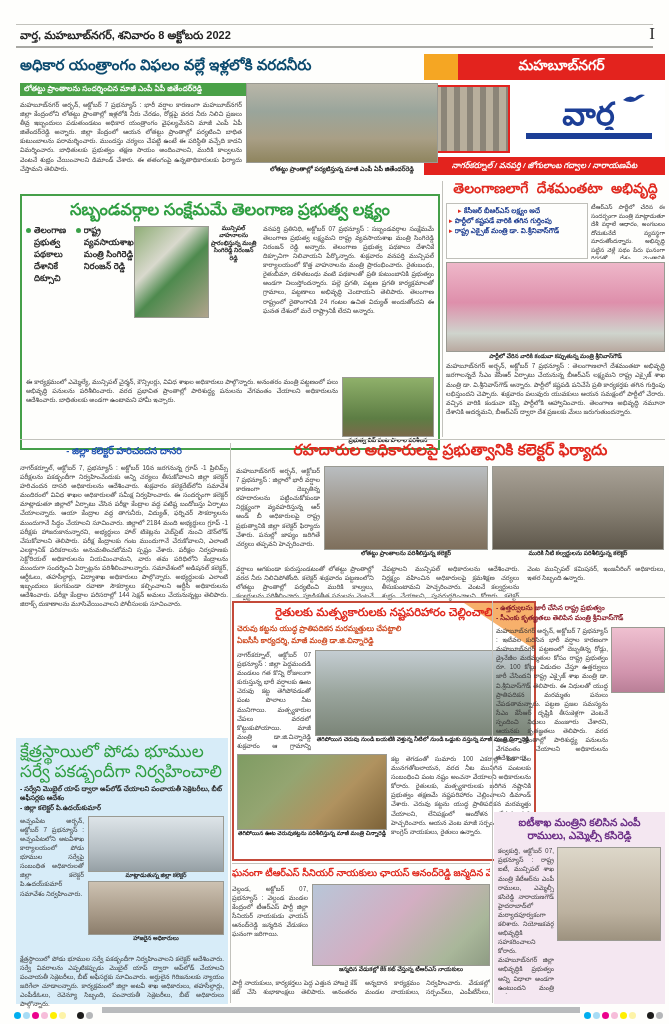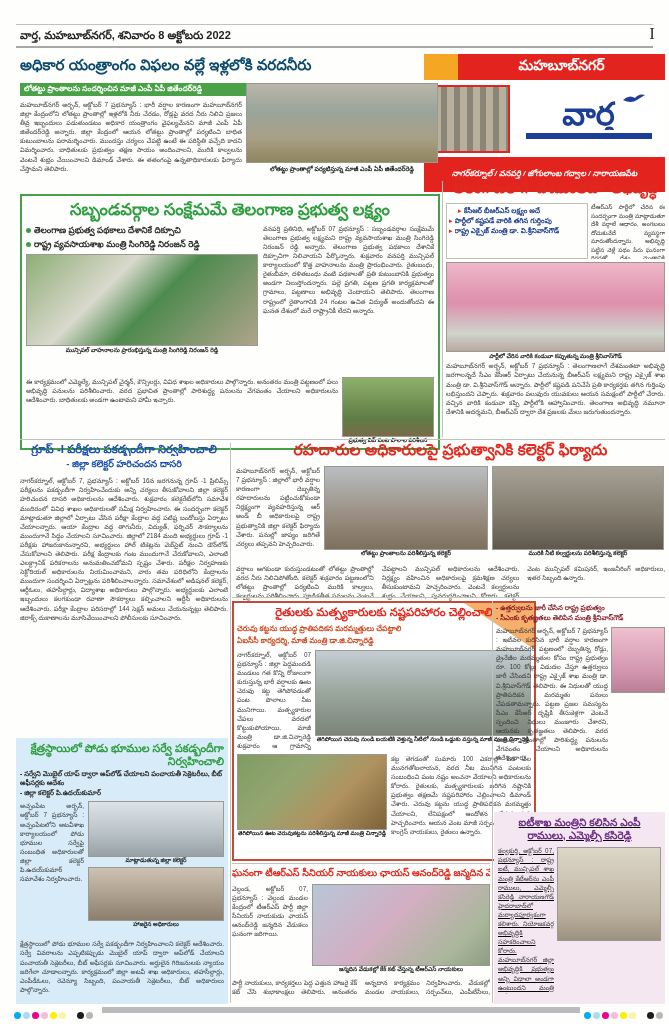--- a/index.html
+++ b/index.html
@@ -49,33 +49,33 @@
     <div style="height:77px;background:#fff;display:flex;align-items:center;">
       <div class="ph ph-dam" style="width:84px;height:68px;margin:2px;border:2px solid #e3231e;"></div>
       <div style="flex:1;text-align:center;position:relative;">
         <svg width="26" height="12" viewBox="0 0 26 12" style="position:absolute;right:18px;top:-6px;">
           <path d="M2 8 Q8 2 14 6 Q18 1 24 3 Q19 6 16 8 Q10 12 2 8 Z" fill="#1c3e96"></path>
         </svg>
         <div style="font-size:32px;font-weight:bold;color:#1c3e96;line-height:1;overflow:hidden;">వార్త</div>
         <div style="height:6px;background:#1c3e96;width:126px;margin:3px auto 0;"></div>
       </div>
     </div>
-    <div style="height:35px;background:#e3231e;color:#fff;font-style:italic;font-size:8px;font-weight:bold;display:flex;align-items:center;justify-content:center;overflow:hidden;">నాగర్‌కర్నూల్ / వనపర్తి / జోగులాంబ గద్వాల / నారాయణపేట</div>
+    <div style="height:18px;background:#e3231e;color:#fff;font-style:italic;font-size:8px;font-weight:bold;display:flex;align-items:center;justify-content:center;overflow:hidden;">నాగర్‌కర్నూల్ / వనపర్తి / జోగులాంబ గద్వాల / నారాయణపేట</div>
   </div>
 
   <div class="abs" style="left:20px;top:56px;width:402px;font-size:15px;font-weight:bold;color:#0c4a6e;overflow:hidden;white-space:nowrap;">అధికార యంత్రాంగం విఫలం వల్లే ఇళ్లలోకి వరదనీరు</div>
   <div class="abs" style="left:20px;top:83px;width:250px;height:13px;background:#4aa147;color:#fff;font-size:7.5px;font-weight:bold;display:flex;align-items:center;padding-left:4px;overflow:hidden;box-sizing:border-box;">లోతట్టు ప్రాంతాలను సందర్శించిన మాజీ ఎంపీ ఏపీ జితేందర్‌రెడ్డి</div>
   <div class="abs bd" style="left:20px;top:100px;width:222px;height:76px;">మహబూబ్‌నగర్ అర్బన్, అక్టోబర్ 7 ప్రభన్యూస్ : భారీ వర్షాల కారణంగా మహబూబ్‌నగర్ జిల్లా కేంద్రంలోని లోతట్టు ప్రాంతాల్లో ఇళ్లలోకి నీరు చేరడం, రోడ్లపై వరద నీరు నిలిచి ప్రజలు తీవ్ర ఇబ్బందులు పడుతుండటం అధికార యంత్రాంగం వైఫల్యమేనని మాజీ ఎంపీ ఏపీ జితేందర్‌రెడ్డి అన్నారు. జిల్లా కేంద్రంలో ఆయన లోతట్టు ప్రాంతాల్లో పర్యటించి బాధిత కుటుంబాలను పరామర్శించారు. ముందస్తు చర్యలు చేపట్టి ఉంటే ఈ పరిస్థితి వచ్చేది కాదని విమర్శించారు. బాధితులకు ప్రభుత్వం తక్షణ సాయం అందించాలని, మురికి కాల్వలను వెంటనే శుభ్రం చేయించాలని డిమాండ్ చేశారు. ఈ తతంగంపై ఉన్నతాధికారులకు ఫిర్యాదు చేస్తామని తెలిపారు.</div>
   <div class="abs ph ph-flood" style="left:246px;top:83px;width:192px;height:80px;"></div>
   <div class="abs cap" style="left:246px;top:165px;width:192px;height:10px;">లోతట్టు ప్రాంతాల్లో పర్యటిస్తున్న మాజీ ఎంపీ ఏపీ జితేందర్‌రెడ్డి</div>
 
   <div class="abs" style="left:20px;top:194px;width:420px;height:256px;border:2px solid #45a049;box-sizing:border-box;padding:4px;display:flex;flex-direction:column;">
     <div style="font-size:16.5px;font-weight:bold;color:#2f9e41;text-align:center;overflow:hidden;white-space:nowrap;">సబ్బండవర్గాల సంక్షేమమే తెలంగాణ ప్రభుత్వ లక్ష్యం</div>
     <div class="flexrow" style="height:150px;margin-top:2px;">
-      <div style="width:232px;display:flex;flex-direction:column;">
+      <div style="width:232px;display:flex;flex-direction:row;">
         <div class="flexrow" style="margin:1px 0;">
             <span class="bullet-dot"></span>
             <span style="font-size:8.6px;font-weight:bold;color:#2a2a2a;overflow:hidden;">తెలంగాణ ప్రభుత్వ పథకాలు దేశానికే దిక్సూచి</span>
           </div>
         <div class="flexrow" style="margin:1px 0;">
             <span class="bullet-dot"></span>
             <span style="font-size:8.6px;font-weight:bold;color:#2a2a2a;overflow:hidden;">రాష్ట్ర వ్యవసాయశాఖ మంత్రి సింగిరెడ్డి నిరంజన్ రెడ్డి</span>
           </div>
         <div class="ph ph-event" style="width:100%;height:92px;margin-top:2px;"></div>
         <div class="cap" style="font-size:6px;margin-top:1px;">మున్సిపల్ వాహనాలను ప్రారంభిస్తున్న మంత్రి సింగిరెడ్డి నిరంజన్ రెడ్డి</div>
@@ -113,21 +113,20 @@
       <div class="bd" style="flex:1;padding-left:3px;font-size:6px;">టీఆర్ఎస్ పార్టీలో చేరిన ఈ సందర్భంగా మంత్రి మాట్లాడుతూ దేశీ వర్గాలే ఆధారం, అంగబలం దోచుకునేదే వ్యవస్థగా మారుతోందన్నారు. అభివృద్ధి పట్టిన వెళ్లే పథం పేరు ఘనంగా రిగ్గర్లతో దేశం మొత్తానికి పాకించనున్నారు.</div>
     </div>
     <div class="ph ph-pink" style="width:100%;height:90px;margin-top:3px;"></div>
     <div class="cap" style="font-size:5.9px;margin:1px 0;">పార్టీలో చేరిన వారికి కండువా కప్పుతున్న మంత్రి శ్రీనివాస్‌గౌడ్</div>
     <div class="bd" style="flex:1;">మహబూబ్‌నగర్ అర్బన్, అక్టోబర్ 7 ప్రభన్యూస్ : తెలంగాణలాగే దేశమంతటా అభివృద్ధి జరగాలన్నదే సీఎం కేసీఆర్ ఏర్పాటు చేయనున్న బీఆర్ఎస్ లక్ష్యమని రాష్ట్ర ఎక్సైజ్ శాఖ మంత్రి డా. వి.శ్రీనివాస్‌గౌడ్ అన్నారు. పార్టీలో కష్టపడి పనిచేసే ప్రతి కార్యకర్తకు తగిన గుర్తింపు లభిస్తుందని చెప్పారు. శుక్రవారం పలువురు యువకులు ఆయన సమక్షంలో పార్టీలో చేరారు. వచ్చిన వారికి కండువా కప్పి పార్టీలోకి ఆహ్వానించారు. తెలంగాణ అభివృద్ధి నమూనా దేశానికి ఆదర్శమని, బీఆర్ఎస్ ద్వారా దేశ ప్రజలకు మేలు జరుగుతుందన్నారు.</div>
   </div>
 
   <div class="abs hrule" style="left:20px;top:439px;width:645px;"></div>
 
   <div class="abs" style="left:20px;top:443px;width:208px;">
-    <div style="font-size:11.5px;font-weight:bold;color:#1c4fae;text-align:center;line-height:1.15;overflow:hidden;">గ్రూప్ -I పరీక్షలు పకడ్బందీగా నిర్వహించాలి</div>
     <div style="font-size:9.5px;font-weight:bold;color:#1c4fae;text-align:center;margin-top:2px;overflow:hidden;">- జిల్లా కలెక్టర్ హరిచందన దాసరి</div>
     <div class="bd" style="width:100%;height:252px;margin-top:4px;">నాగర్‌కర్నూల్, అక్టోబర్ 7, ప్రభన్యూస్ : అక్టోబర్ 16న జరగనున్న గ్రూప్ -1 ప్రిలిమ్స్ పరీక్షలను పకడ్బందీగా నిర్వహించేందుకు అన్ని చర్యలు తీసుకోవాలని జిల్లా కలెక్టర్ హరిచందన దాసరి అధికారులను ఆదేశించారు. శుక్రవారం కలెక్టరేట్‌లోని సమావేశ మందిరంలో వివిధ శాఖల అధికారులతో సమీక్ష నిర్వహించారు. ఈ సందర్భంగా కలెక్టర్ మాట్లాడుతూ జిల్లాలో ఏర్పాటు చేసిన పరీక్షా కేంద్రాల వద్ద పటిష్ట బందోబస్తు ఏర్పాటు చేయాలన్నారు. ఆయా కేంద్రాల వద్ద తాగునీరు, విద్యుత్, ఫర్నిచర్ సౌకర్యాలను ముందుగానే సిద్ధం చేయాలని సూచించారు. జిల్లాలో 2184 మంది అభ్యర్థులు గ్రూప్ -1 పరీక్షకు హాజరుకానున్నారని, అభ్యర్థులు హాల్ టికెట్లను వెబ్‌సైట్ నుంచి డౌన్‌లోడ్ చేసుకోవాలని తెలిపారు. పరీక్ష కేంద్రాలకు గంట ముందుగానే చేరుకోవాలని, ఎలాంటి ఎలక్ట్రానిక్ పరికరాలను అనుమతించబోమని స్పష్టం చేశారు. పరీక్షల నిర్వహణకు సెక్టోరియల్ అధికారులను నియమించామని, వారు తమ పరిధిలోని కేంద్రాలను ముందుగా సందర్శించి ఏర్పాట్లను పరిశీలించాలన్నారు. సమావేశంలో అడిషనల్ కలెక్టర్, ఆర్డీఓలు, తహసీల్దార్లు, విద్యాశాఖ అధికారులు పాల్గొన్నారు. అభ్యర్థులకు ఎలాంటి ఇబ్బందులు కలగకుండా రవాణా సౌకర్యాలు కల్పించాలని ఆర్టీసీ అధికారులను ఆదేశించారు. పరీక్షా కేంద్రాల పరిసరాల్లో 144 సెక్షన్ అమలు చేయనున్నట్లు తెలిపారు. జిరాక్స్ దుకాణాలను మూసివేయించాలని పోలీసులకు సూచించారు.</div>
   </div>
 
   <div class="abs vrule" style="left:230px;top:443px;height:560px;"></div>
 
   <div class="abs" style="left:236px;top:441px;width:429px;">
     <div style="font-size:15.5px;font-weight:bold;color:#e02a1f;text-align:center;overflow:hidden;white-space:nowrap;">రహదారుల అధికారులపై ప్రభుత్వానికి కలెక్టర్ ఫిర్యాదు</div>
     <div class="flexrow" style="margin-top:4px;">
       <div class="bd" style="width:84px;height:96px;">మహబూబ్‌నగర్ అర్బన్, అక్టోబర్ 7 ప్రభన్యూస్ : జిల్లాలో భారీ వర్షాల కారణంగా దెబ్బతిన్న రహదారులను పట్టించుకోకుండా నిర్లక్ష్యంగా వ్యవహరిస్తున్న ఆర్ అండ్ బీ అధికారులపై రాష్ట్ర ప్రభుత్వానికి జిల్లా కలెక్టర్ ఫిర్యాదు చేశారు. పనుల్లో జాప్యం జరిగితే చర్యలు తప్పవని హెచ్చరించారు.</div>
@@ -170,30 +169,30 @@
 
   <div class="abs" style="left:496px;top:601px;width:169px;">
     <div style="font-size:6.9px;font-weight:bold;color:#8a1f2b;margin-top:3px;overflow:hidden;">- ఉత్తర్వులను జారీ చేసిన రాష్ట్ర ప్రభుత్వం</div>
     <div style="font-size:6.9px;font-weight:bold;color:#8a1f2b;margin-top:1px;overflow:hidden;">- సీఎంకు కృతజ్ఞతలు తెలిపిన మంత్రి శ్రీనివాస్‌గౌడ్</div>
     <div style="margin-top:3px;height:140px;overflow:hidden;">
       <div class="ph ph-portrait" style="float:right;width:54px;height:66px;margin:1px 0 2px 3px;"></div>
       <div class="bd" style="height:140px;">మహబూబ్‌నగర్ అర్బన్, అక్టోబర్ 7 ప్రభన్యూస్ : ఇటీవల కురిసిన భారీ వర్షాల కారణంగా మహబూబ్‌నగర్ పట్టణంలో దెబ్బతిన్న రోడ్లు, డ్రైనేజీల మరమ్మతుల కోసం రాష్ట్ర ప్రభుత్వం రూ. 100 కోట్లు విడుదల చేస్తూ ఉత్తర్వులు జారీ చేసిందని రాష్ట్ర ఎక్సైజ్ శాఖ మంత్రి డా. వి.శ్రీనివాస్‌గౌడ్ తెలిపారు. ఈ నిధులతో యుద్ధ ప్రాతిపదికన మరమ్మతు పనులు చేపడతామన్నారు. పట్టణ ప్రజల సమస్యను సీఎం కేసీఆర్ దృష్టికి తీసుకెళ్లగా వెంటనే స్పందించి నిధులు మంజూరు చేశారని, ఆయనకు కృతజ్ఞతలు తెలిపారు. వరద ముంపు ప్రాంతాల్లో పారిశుద్ధ్య పనులను వేగవంతం చేయాలని అధికారులను ఆదేశించారు.</div>
     </div>
   </div>
 
-  <div class="abs" style="left:494px;top:812px;width:171px;height:192px;background:#f4e7f1;padding:4px;box-sizing:border-box;text-decoration:underline;">
+  <div class="abs" style="left:494px;top:812px;width:171px;height:192px;background:#f4e7f1;padding:4px;box-sizing:border-box;">
     <div style="font-size:10.5px;font-weight:bold;color:#6b2d86;text-align:center;line-height:1.25;overflow:hidden;">ఐటీశాఖ మంత్రిని కలిసిన ఎంపీ రాములు, ఎమ్మెల్సీ కసిరెడ్డి</div>
     <div style="margin-top:4px;overflow:hidden;height:148px;">
       <div class="ph ph-ktr" style="float:right;width:104px;height:94px;margin:1px 0 2px 3px;"></div>
       <div class="bd" style="height:148px;">కల్వకుర్తి, అక్టోబర్ 07, ప్రభన్యూస్ : రాష్ట్ర ఐటీ, మున్సిపల్ శాఖ మంత్రి కేటీఆర్‌ను ఎంపీ రాములు, ఎమ్మెల్సీ కసిరెడ్డి నారాయణగౌడ్ హైదరాబాద్‌లో మర్యాదపూర్వకంగా కలిశారు. నియోజకవర్గ అభివృద్ధికి సహకరించాలని కోరారు. మహబూబ్‌నగర్ జిల్లా అభివృద్ధికి ప్రభుత్వం అన్ని విధాలా అండగా ఉంటుందని మంత్రి హామీ ఇచ్చారని వారు తెలిపారు. పలు పెండింగ్ పనుల మంజూరుపై వినతిపత్రం అందజేశారు.</div>
     </div>
   </div>
 
   <div class="abs" style="left:16px;top:738px;width:212px;height:266px;background:#d7ecf8;padding:4px;box-sizing:border-box;">
-    <div style="font-size:11px;font-weight:bold;color:#2f9e41;text-align:right;line-height:1.2;overflow:hidden;">క్షేత్రస్థాయిలో పోడు భూముల సర్వే పకడ్బందీగా నిర్వహించాలి</div>
+    <div style="font-size:17px;font-weight:normal;color:#2f9e41;text-align:left;line-height:1.2;overflow:hidden;">క్షేత్రస్థాయిలో పోడు భూముల సర్వే పకడ్బందీగా నిర్వహించాలి</div>
     <div style="font-size:6.8px;font-weight:bold;color:#2a2a2a;margin-top:2px;overflow:hidden;">- సర్వేని మొబైల్ యాప్ ద్వారా అప్‌లోడ్ చేయాలని పంచాయతీ సెక్రెటరీలు, బీట్ అఫీసర్లకు ఆదేశం</div>
     <div style="font-size:6.8px;font-weight:bold;color:#2a2a2a;margin-top:1px;overflow:hidden;">- జిల్లా కలెక్టర్ పి.ఉదయ్‌కుమార్</div>
     <div class="flexrow" style="margin-top:3px;">
       <div class="bd" style="width:64px;height:136px;">అచ్చంపేట అర్బన్, అక్టోబర్ 7 ప్రభన్యూస్ : అచ్చంపేటలోని అటవీశాఖ కార్యాలయంలో పోడు భూముల సర్వేపై సంబంధిత అధికారులతో జిల్లా కలెక్టర్ పి.ఉదయ్‌కుమార్ సమావేశం నిర్వహించారు.</div>
       <div style="flex:1;margin-left:4px;">
         <div class="ph ph-meet" style="width:100%;height:56px;"></div>
         <div class="cap" style="font-size:5.9px;">మాట్లాడుతున్న జిల్లా కలెక్టర్</div>
         <div class="ph ph-crowd" style="width:100%;height:54px;margin-top:2px;"></div>
         <div class="cap" style="font-size:5.9px;">హాజరైన అధికారులు</div>
       </div>

